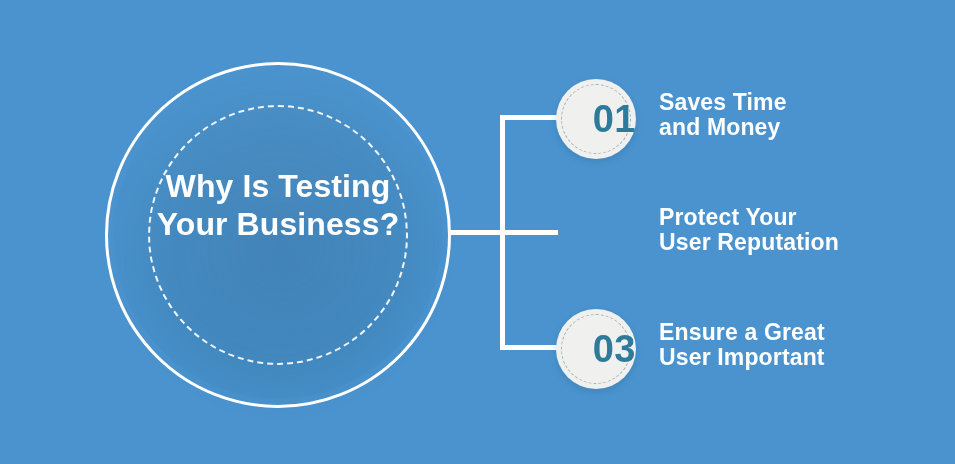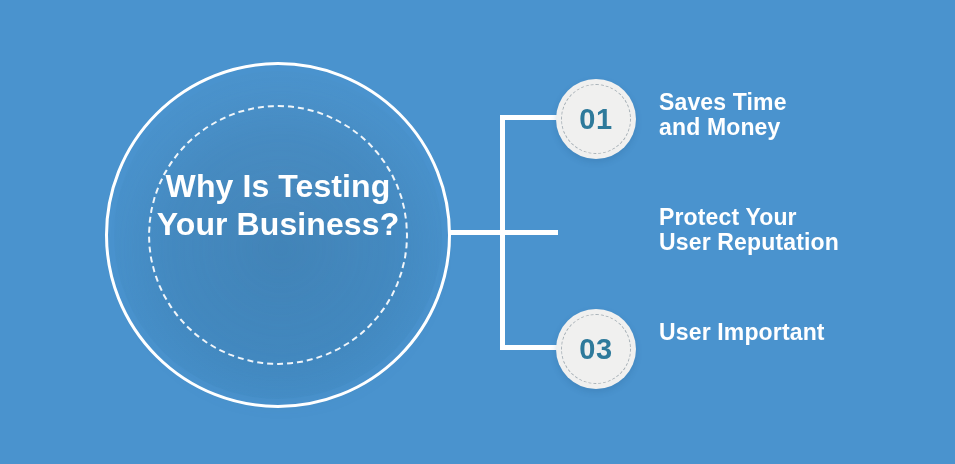--- a/index.html
+++ b/index.html
@@ -144,23 +144,23 @@
     box-sizing: border-box;
     opacity: 0.75;
   }
   .num-text {
     position: absolute;
     left: 0;
     top: 0;
     width: 80px;
     height: 80px;
     line-height: 80px;
-    text-align: center;
+    text-align: right;
     color: #2e7a9b;
-    font-size: 29px;
+    font-size: 38px;
     font-weight: bold;
     letter-spacing: 0.5px;
   }
 
   .item-label {
     position: absolute;
     left: 103px;
     top: 11px;
     width: 285px;
     color: #ffffff;
@@ -216,18 +216,19 @@
         <span class="line">User Reputation</span>
       </div>
     </div>
 
     <div class="item item-2">
       <div class="num-circle">
         <div class="num-dashed"></div>
         <div class="num-text">03</div>
       </div>
       <div class="item-label">
+        <span class="line">Ensure a Great</span>
         <span class="line">User Important</span>
       </div>
     </div>
 
   </div>
 </div>
 
 </body></html>

